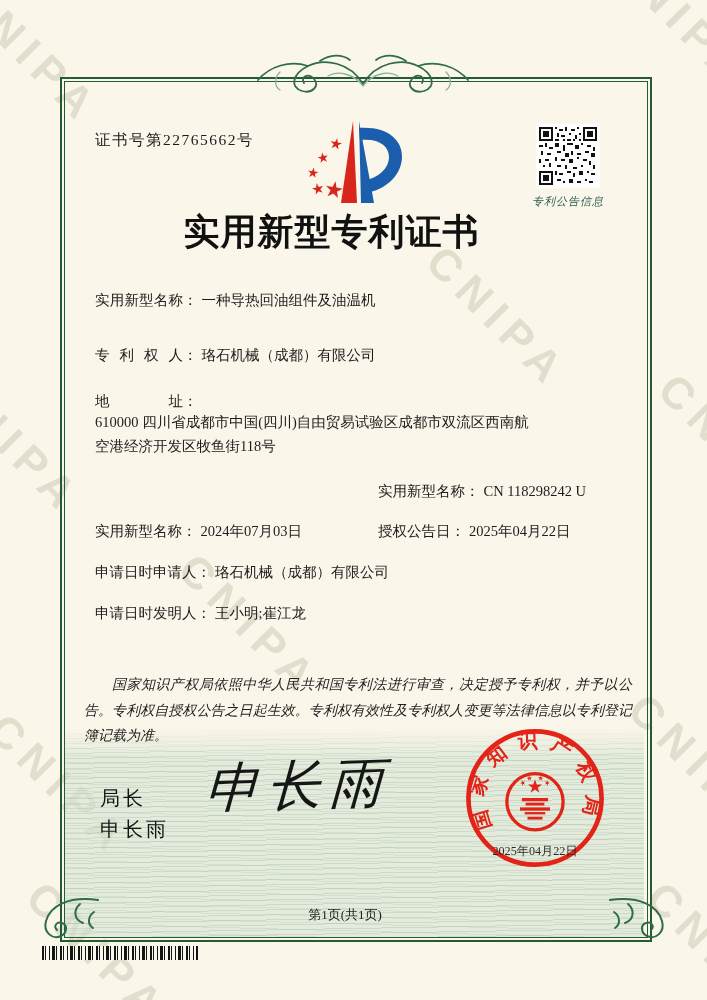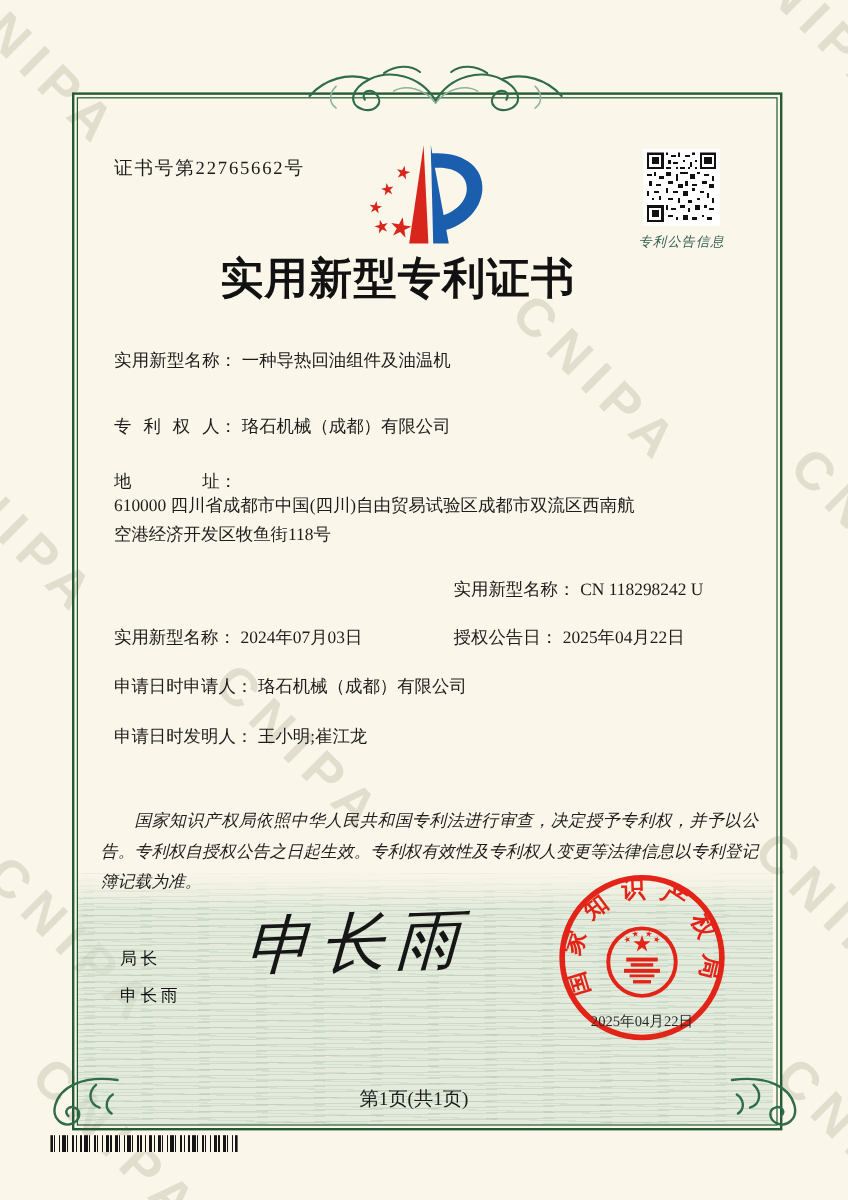--- a/index.html
+++ b/index.html
@@ -70,32 +70,32 @@
   
   .statement{
     position:absolute;left:84px;top:672px;width:548px;
     font-size:14px;line-height:25.5px;font-style:italic;
     text-align:justify;text-indent:2em;color:#1d1d1d;
   }
   
   .director{
     position:absolute;left:100px;top:783px;
     font-family:"Liberation Sans","DejaVu Sans",sans-serif;
-    font-size:14px;letter-spacing:3px;color:#141414;line-height:31px;
+    font-size:20px;letter-spacing:3px;color:#141414;line-height:31px;
   }
   .sig-script{
     position:absolute;left:205px;top:750px;width:190px;
     font-size:54px;font-style:italic;letter-spacing:8px;color:#161616;
     transform:rotate(-2deg) skewX(-4deg);white-space:nowrap;
   }
   .seal{position:absolute;left:460px;top:723px;opacity:0.94;}
   
   .page-footer{
     position:absolute;left:60px;top:906px;width:570px;text-align:center;
-    font-size:16px;color:#1c1c1c;
+    font-size:13px;color:#1c1c1c;
   }
   .barcode{
     position:absolute;left:42px;top:946px;width:156px;height:14px;
     background:repeating-linear-gradient(90deg,
       #141414 0 2px,#faf6e9 2px 3px,#141414 3px 4px,#faf6e9 4px 7px,
       #141414 7px 8px,#faf6e9 8px 10px,#141414 10px 13px,#faf6e9 13px 14px,
       #141414 14px 15px,#faf6e9 15px 18px);
   }
 </style>
 </head>

